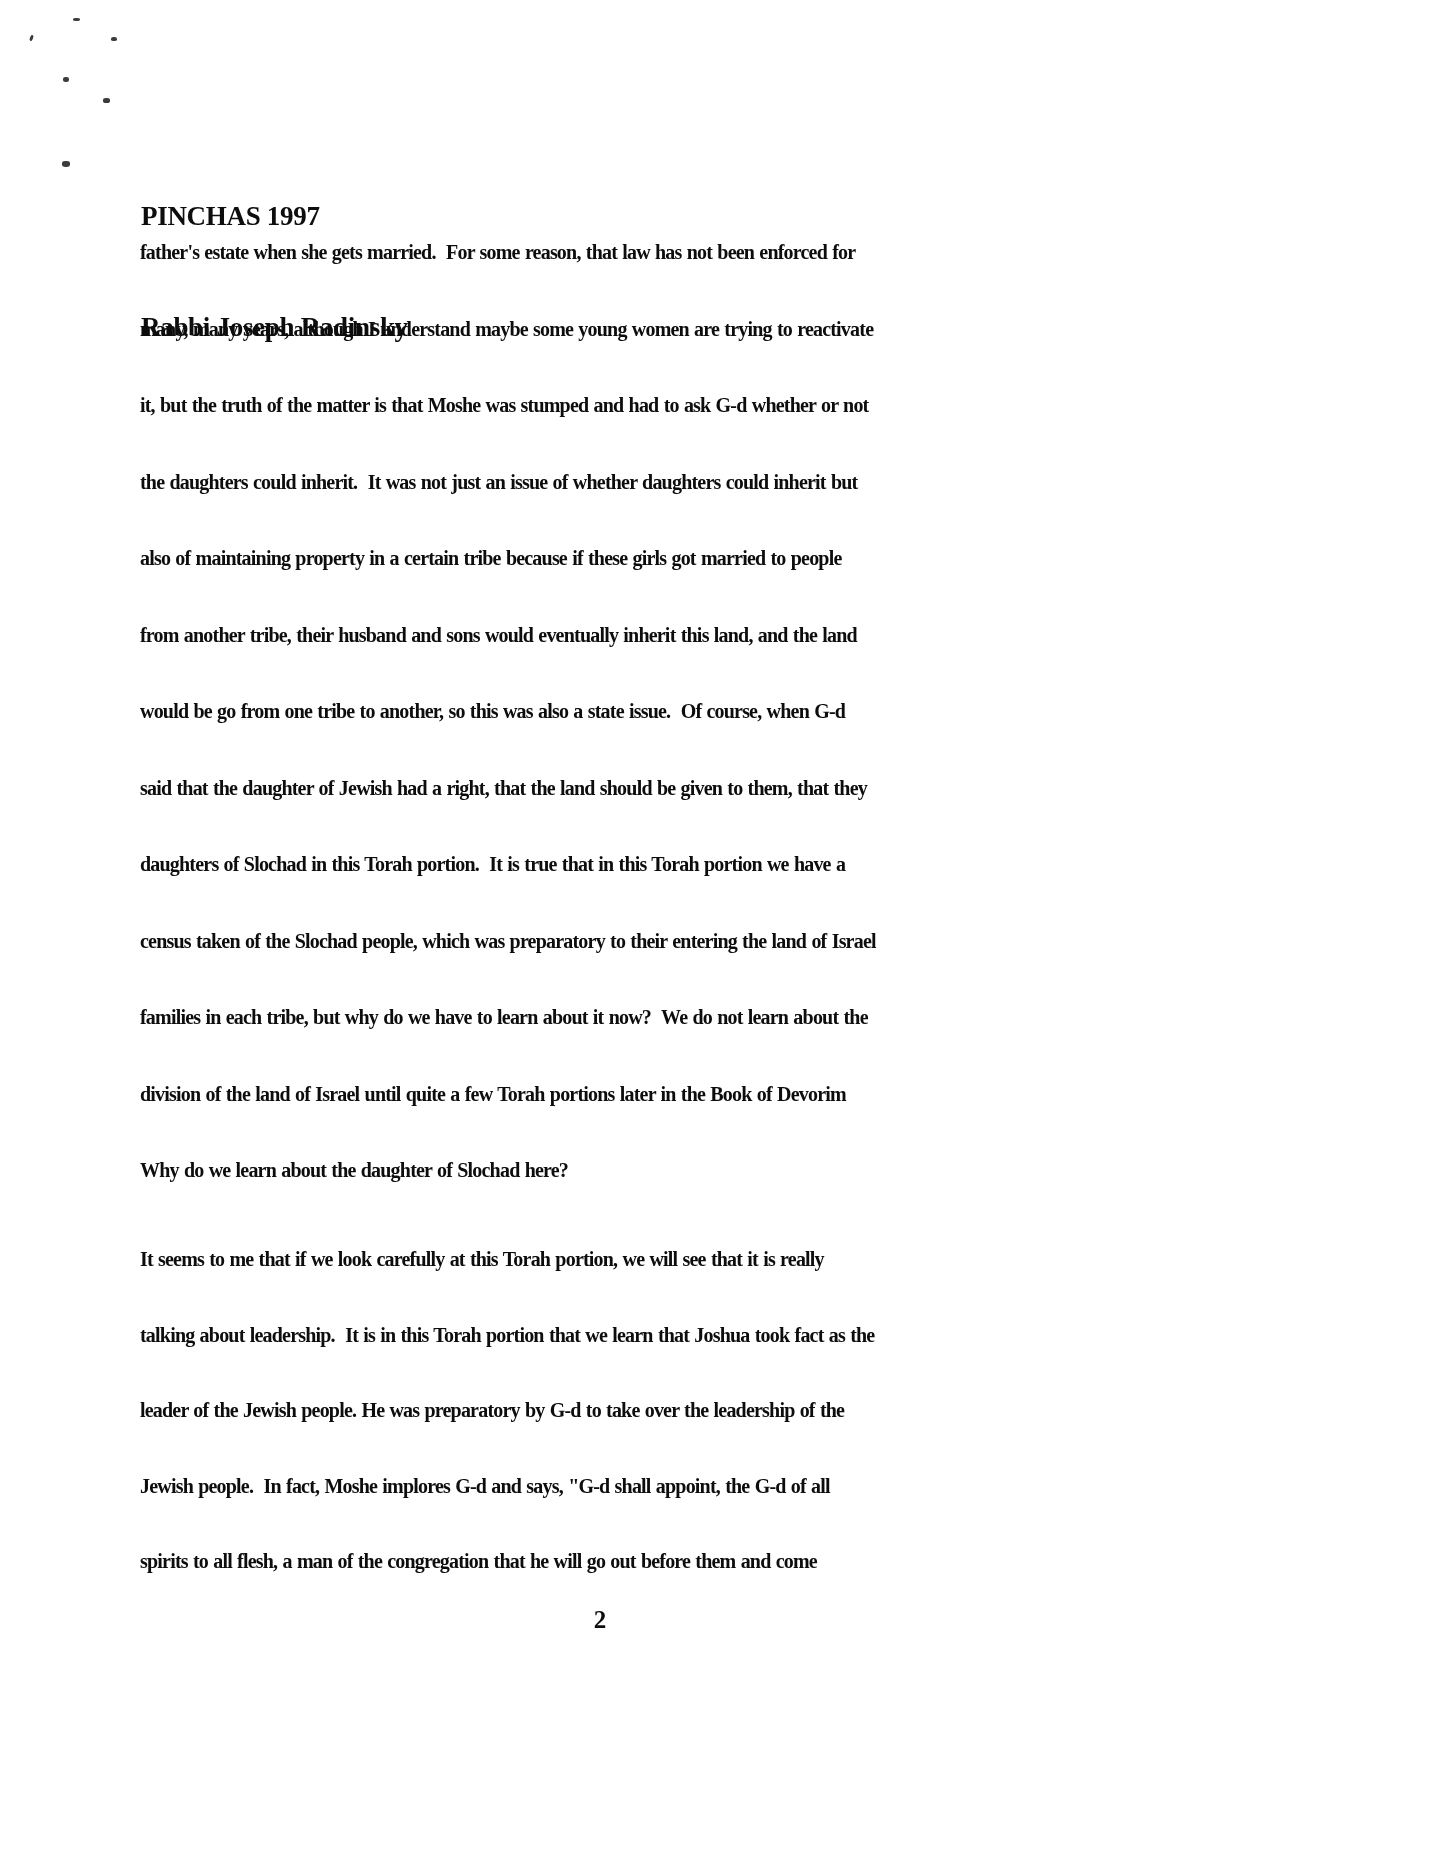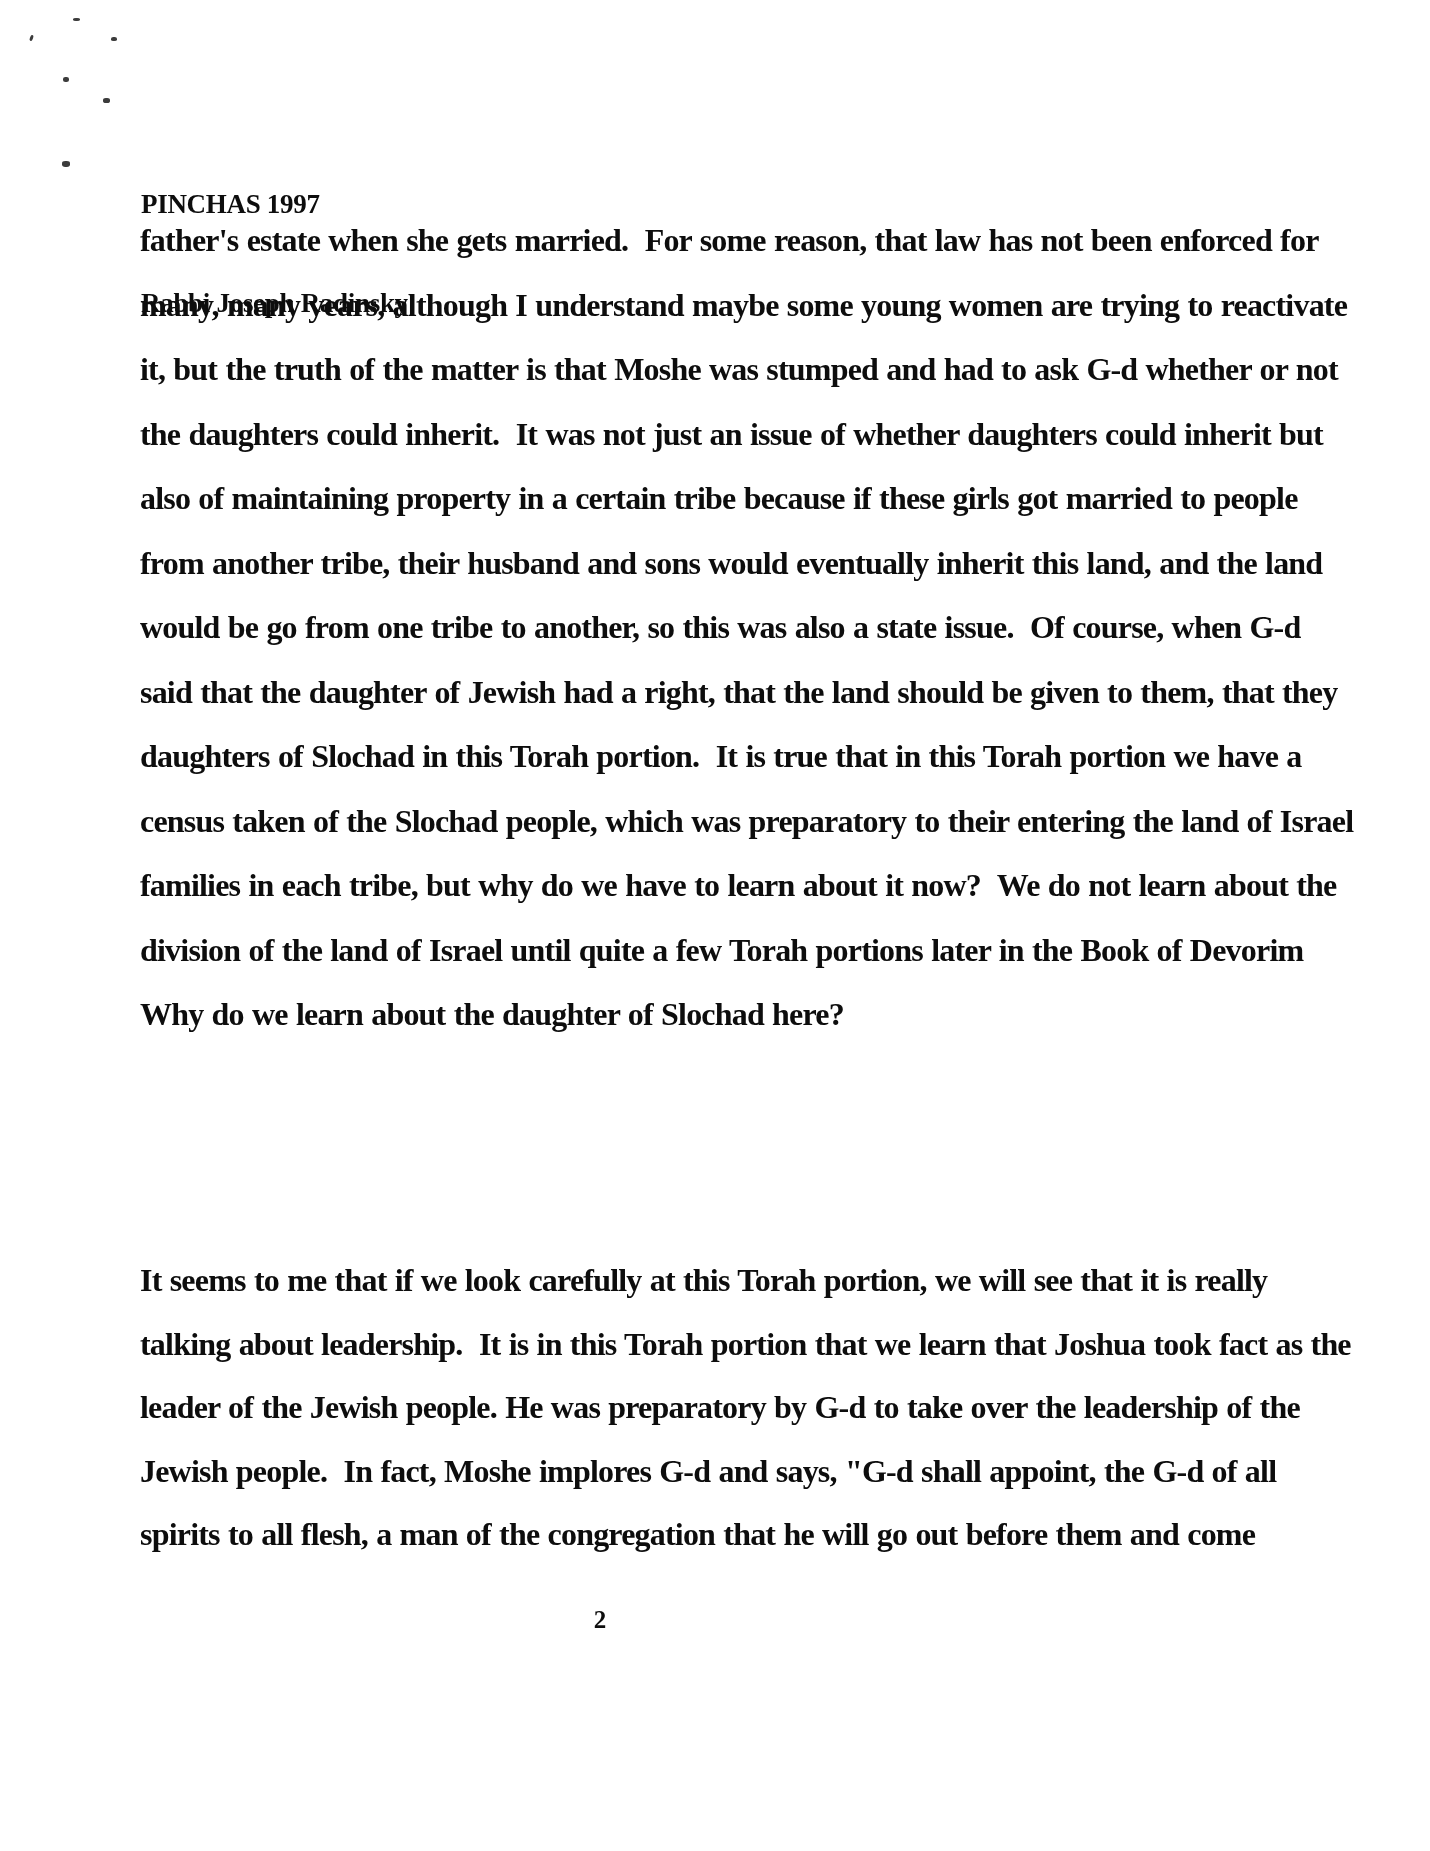--- a/index.html
+++ b/index.html
@@ -24,28 +24,29 @@
     font-size: 27px;
     line-height: 33px;
     letter-spacing: -0.3px;
     white-space: pre;
   }
   .para {
     position: absolute;
     left: 140px;
     width: 1100px;
     font-weight: bold;
-    font-size: 32px;
+    font-size: 20px;
     letter-spacing: -0.8px;
     word-spacing: 1px;
   }
   .para-1 { top: 208px;  line-height: 64.5px; }
-  .para-2 { top: 1249px; line-height: 63.5px; }
+  .para-2 { top: 1216px; line-height: 63.5px; }
   .text-line {
     white-space: pre;
+    margin-top: 12px;
   }
   .page-number {
     position: absolute;
     left: 140px;
     top: 1604px;
     width: 920px;
     text-align: center;
     font-weight: bold;
     font-size: 25px;
     line-height: 32px;

